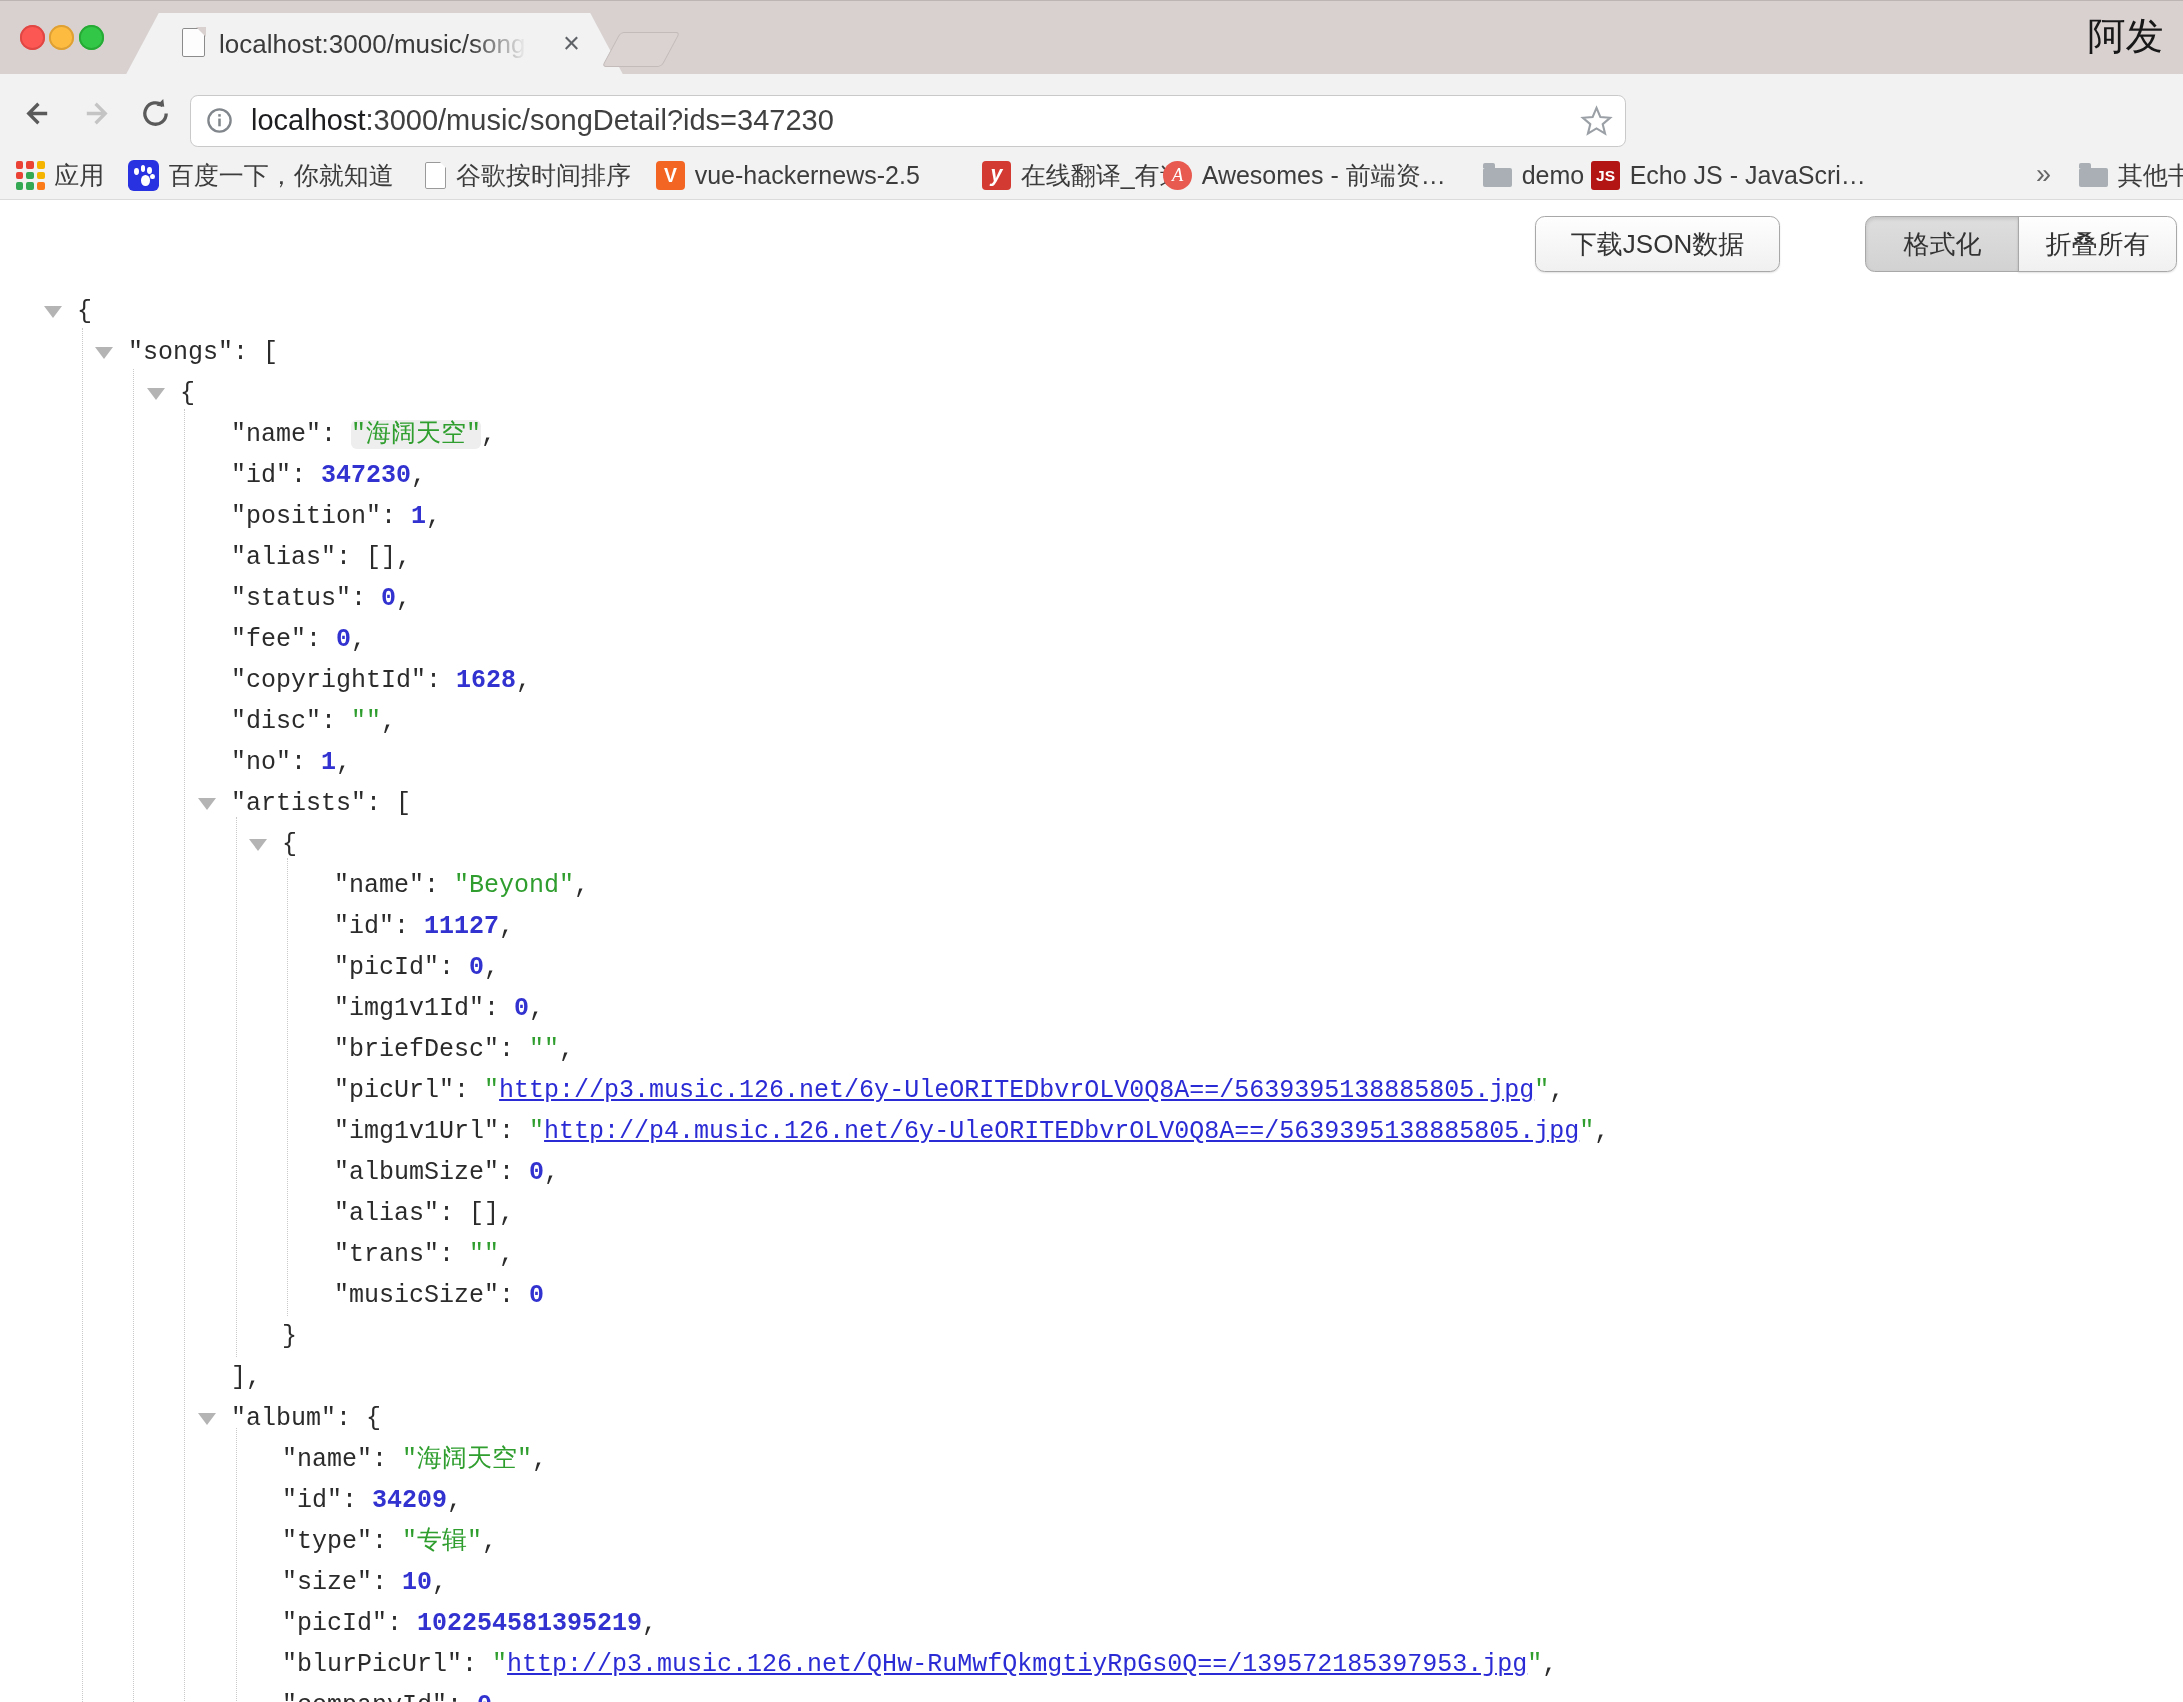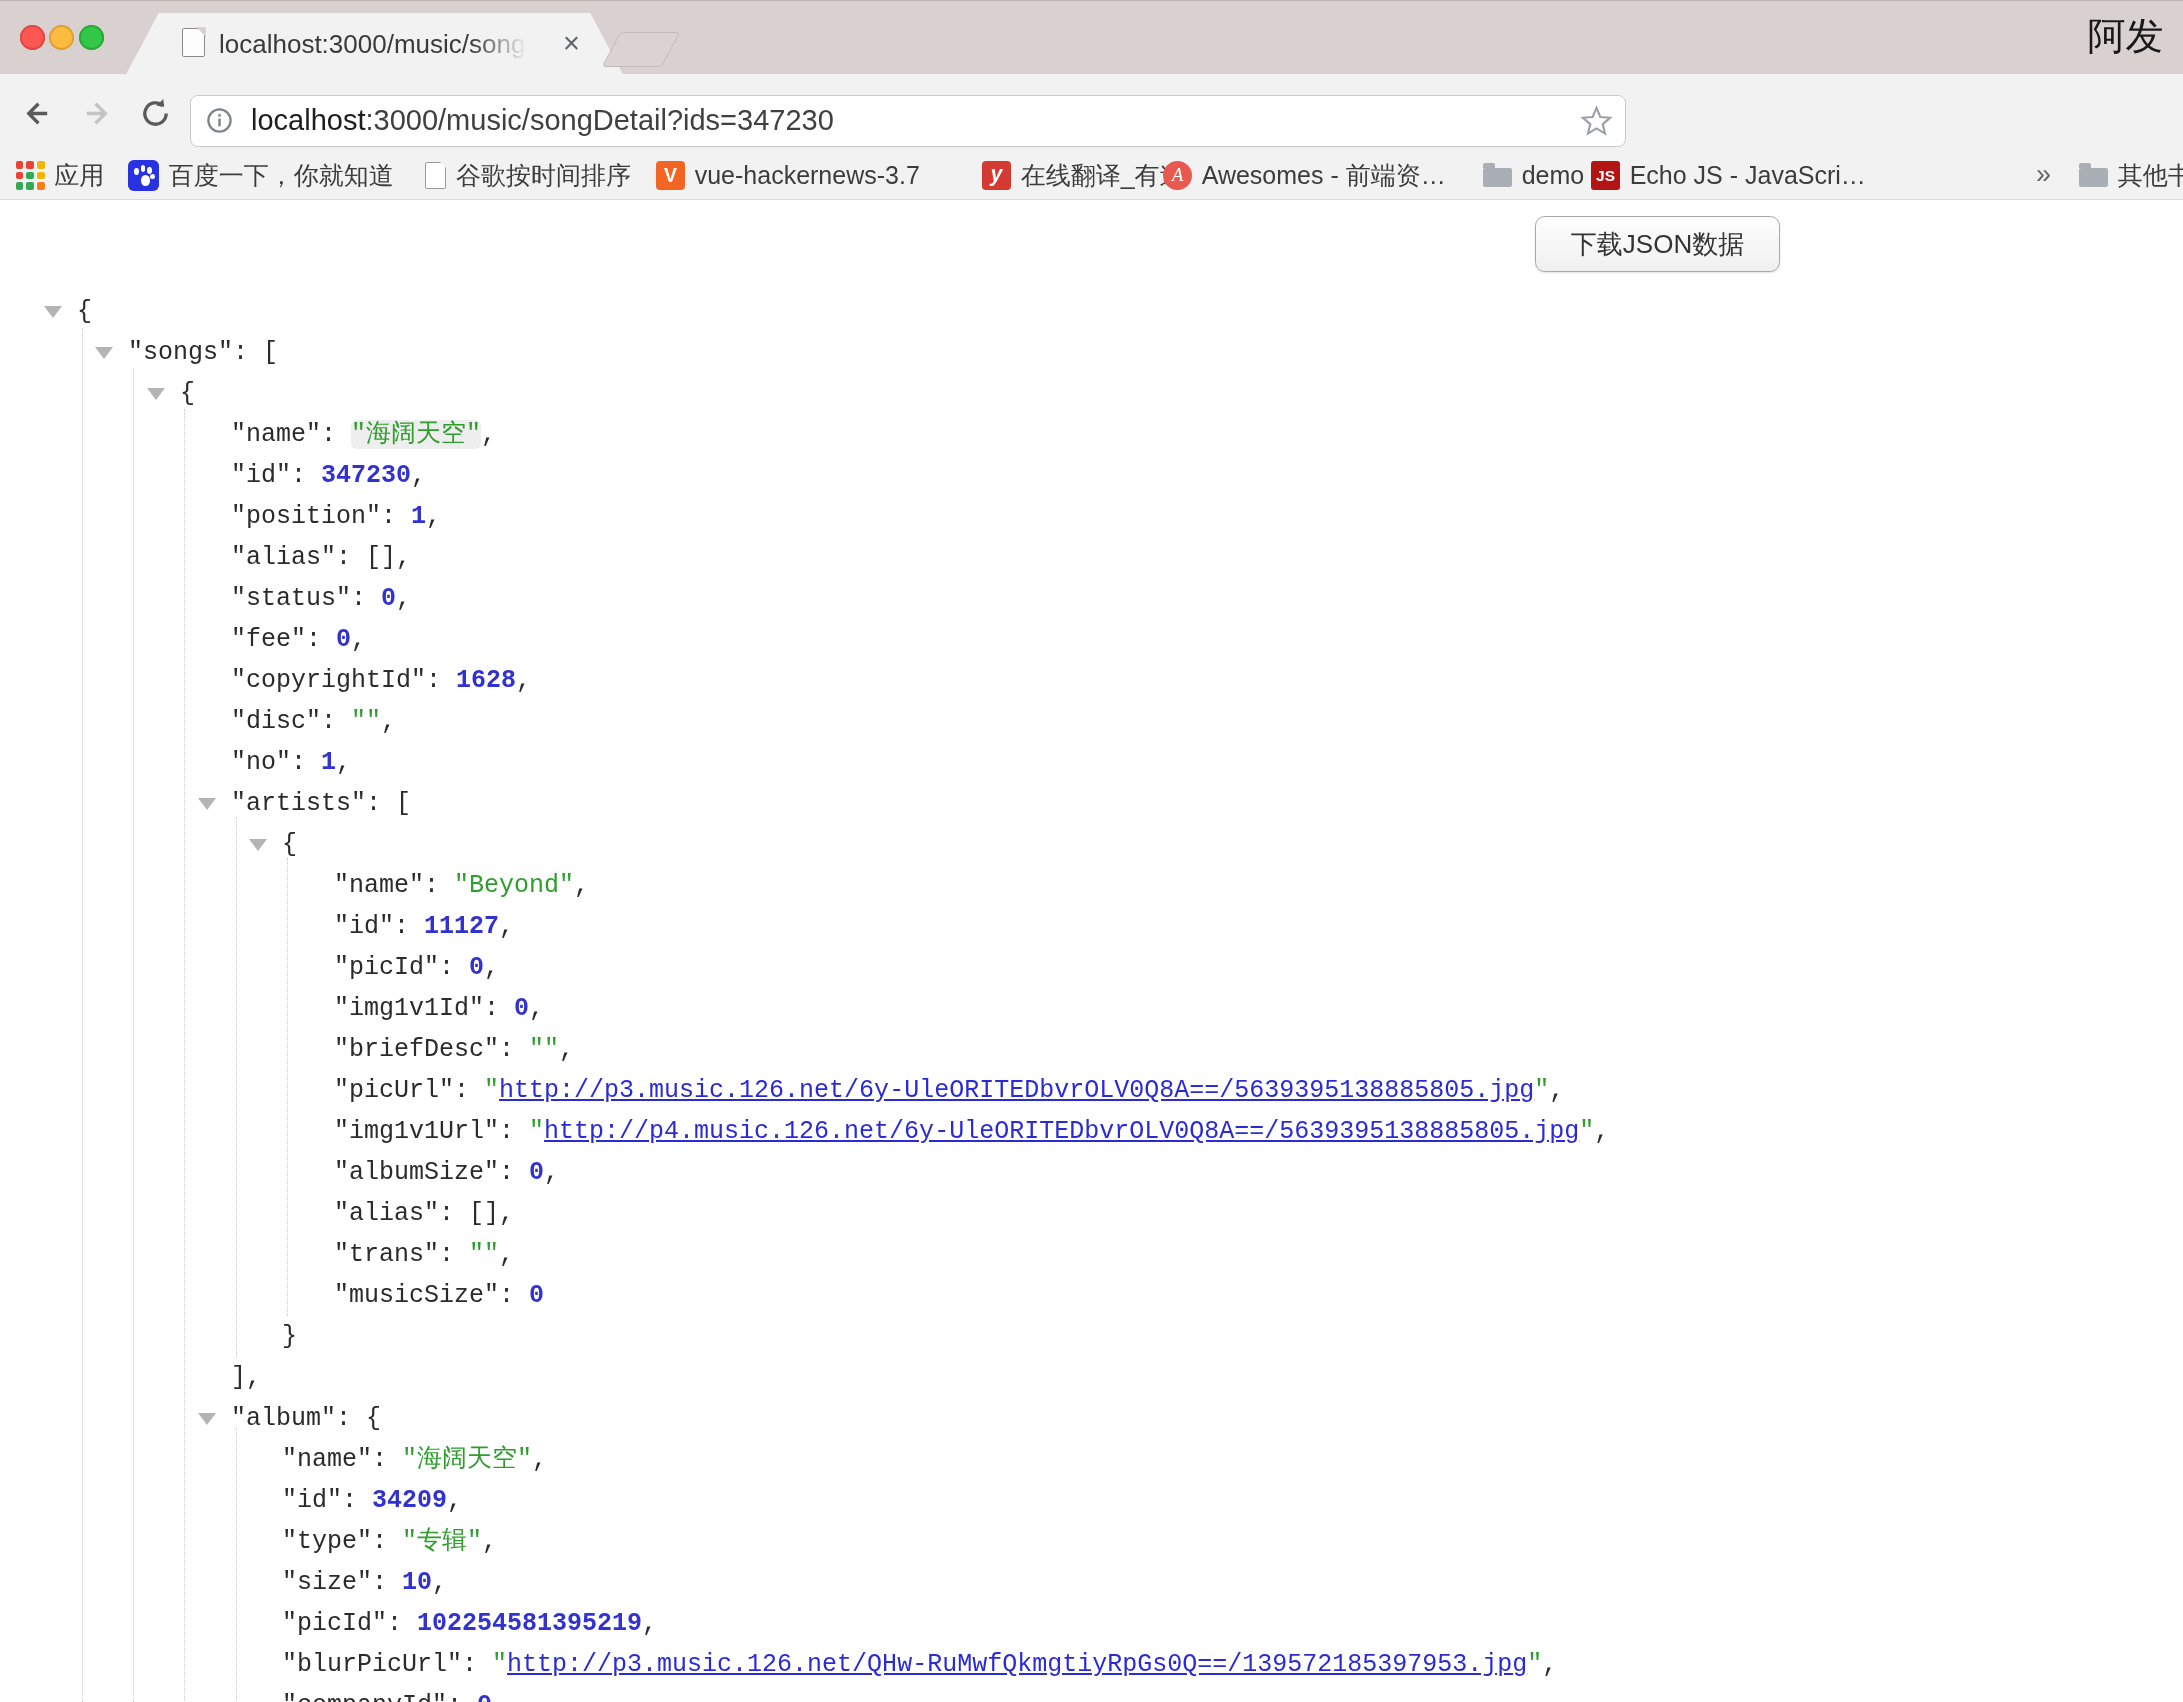--- a/index.html
+++ b/index.html
@@ -223,21 +223,21 @@
             <b style="left:22px;top:13.6px;width:4.9px;height:5.8px"></b>
           </span>
           <span>百度一下，你就知道</span>
         </div>
         <div class="bm" style="left: 425px;">
           <span class="bmi bmi-page"></span>
           <span>谷歌按时间排序</span>
         </div>
         <div class="bm" style="left: 656px;">
           <span class="bmi bmi-vue">V</span>
-          <span>vue-hackernews-3.7</span>
+          <span>vue-hackernews-2.5</span>
         </div>
         <div class="bm" style="left: 982px;">
           <span class="bmi bmi-youdao">y</span>
           <span>在线翻译_有道</span>
         </div>
         <div class="bm" style="left: 1163px;">
           <span class="bmi bmi-awesomes">A</span>
           <span>Awesomes - 前端资…</span>
         </div>
         <div class="bm" style="left: 1483px;">
@@ -251,20 +251,24 @@
       </div>
     <div class="bm-chev">»</div>
     <div class="bm" style="left:2079px">
       <span class="bmi bmi-folder"></span>
       <span>其他书签</span>
     </div>
   </div>
 
   <div class="page">
     <button class="btn btn-dl">下载JSON数据</button>
+    <div class="btngroup">
+      <button class="btn btn-fmt">格式化</button>
+      <button class="btn btn-col">折叠所有</button>
+    </div>
     <div id="json">
         <div class="jline" style="padding-left: 77px;"><span class="jtri" style="left: 44px;"></span><span class="jp">{</span></div>
         <div class="jline" style="padding-left: 128px;"><span class="jtri" style="left: 95px;"></span><span class="jk">"songs"</span><span class="jp">: [</span></div>
         <div class="jline" style="padding-left: 180px;"><span class="jtri" style="left: 147px;"></span><span class="jp">{</span></div>
         <div class="jline" style="padding-left: 231px;"><span class="jk">"name"</span><span class="jp">: </span><span class="js jhl">"海阔天空"</span><span class="jp">,</span></div>
         <div class="jline" style="padding-left: 231px;"><span class="jk">"id"</span><span class="jp">: </span><span class="jn">347230</span><span class="jp">,</span></div>
         <div class="jline" style="padding-left: 231px;"><span class="jk">"position"</span><span class="jp">: </span><span class="jn">1</span><span class="jp">,</span></div>
         <div class="jline" style="padding-left: 231px;"><span class="jk">"alias"</span><span class="jp">: [],</span></div>
         <div class="jline" style="padding-left: 231px;"><span class="jk">"status"</span><span class="jp">: </span><span class="jn">0</span><span class="jp">,</span></div>
         <div class="jline" style="padding-left: 231px;"><span class="jk">"fee"</span><span class="jp">: </span><span class="jn">0</span><span class="jp">,</span></div>

